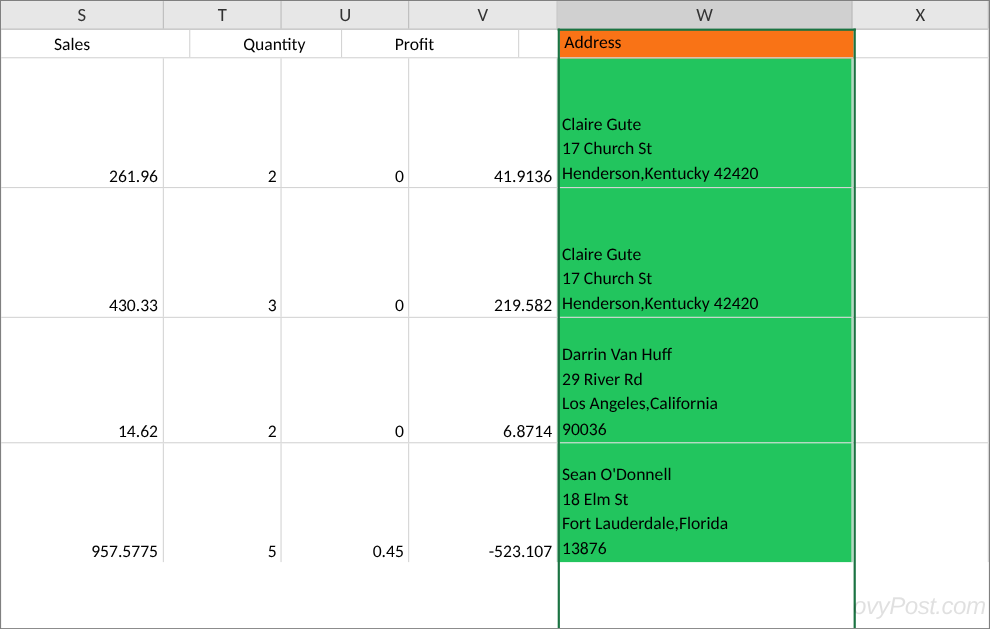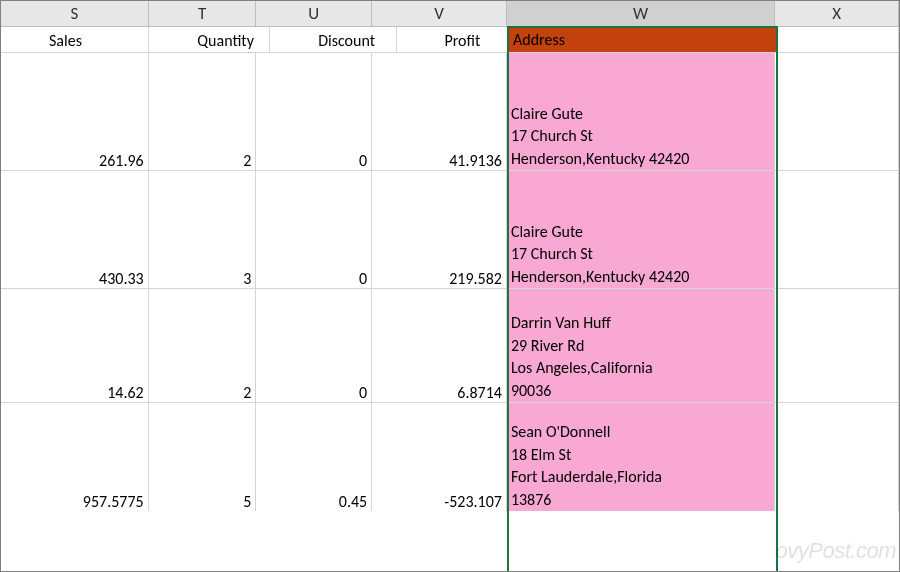--- a/index.html
+++ b/index.html
@@ -84,21 +84,21 @@
       align-items: flex-start;
       margin-left: 44px;
     }
     
     .cell.multiline {
       line-height: 1.4;
       align-items: flex-end;
     }
     
     .cell.selected {
-      background: #f9a8d4;
+      background: #22c55e;
     }
     
     .col-S { width: 148px; }
     .col-T { width: 108px; }
     .col-U { width: 116px; }
     .col-V { width: 135px; }
     .col-W { width: 269px; }
     .col-X { width: 124px; }
     
     .selection-border-top {
@@ -114,21 +114,21 @@
     }
     
     .selection-border-left {
       position: absolute;
       border-left: 2px solid #1b7342;
       pointer-events: none;
     }
     
     .active-cell-indicator {
       position: absolute;
-      background: #c2410c;
+      background: #f97316;
       border-bottom: 1px solid #d4d4d4;
     }
     
     .watermark {
       position: absolute;
       right: 4px;
       bottom: 8px;
       font-size: 22px;
       color: rgba(0,0,0,0.12);
       font-style: italic;
@@ -149,21 +149,20 @@
     <div class="col-header col-V">V</div>
     <div class="col-header col-W selected">W</div>
     <div class="col-header col-X">X</div>
   </div>
 
   <div class="grid-body">
 
     <div class="row header-row">
       <div class="cell col-S align-left">Sales</div>
       <div class="cell col-T align-left">Quantity</div>
-      <div class="cell col-U align-left">Discount</div>
       <div class="cell col-V align-left">Profit</div>
       <div class="cell col-W align-left"></div>
       <div class="cell col-X align-left"></div>
     </div>
 
     <div class="row" style="height:118px">
       <div class="cell col-S align-right">261.96</div>
       <div class="cell col-T align-right">2</div>
       <div class="cell col-U align-right">0</div>
       <div class="cell col-V align-right">41.9136</div>

